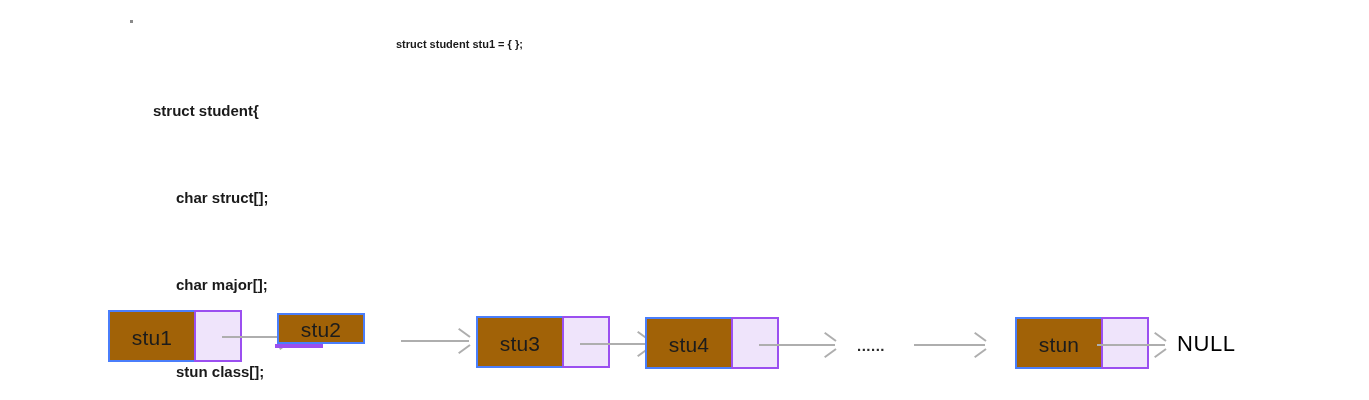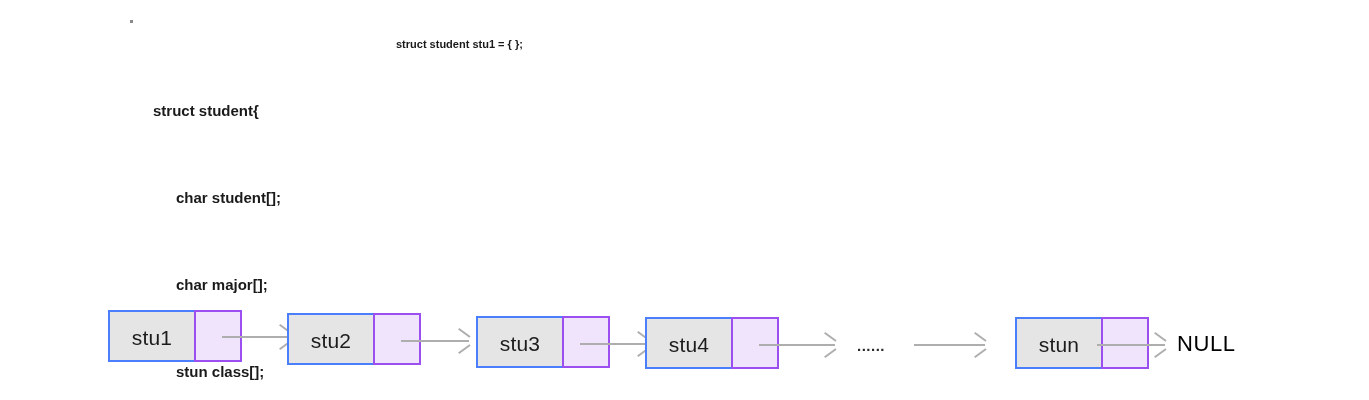--- a/index.html
+++ b/index.html
@@ -64,21 +64,21 @@
   .node {
     position: absolute;
     display: flex;
     align-items: stretch;
     height: 52px;
   }
   .node .data-cell {
     width: 88px;
     box-sizing: border-box;
     border: 2px solid #4a7efb;
-    background: #e5e5e5;
+    background: #a16207;
     display: flex;
     align-items: center;
     justify-content: center;
     font-family: "Liberation Sans", sans-serif;
     font-size: 21px;
     font-weight: 400;
     color: #1c1c1c;
     letter-spacing: 0.2px;
     padding-top: 3px;
     box-sizing: border-box;
@@ -155,42 +155,42 @@
     letter-spacing: 0.6px;
   }
 </style>
 </head>
 <body>
 
 <div class="stray-dot"></div>
 
 <div class="code-block">
   <span class="code-line">struct student{</span>
-  <span class="code-line indent">char student[];</span>
+  <span class="code-line indent">char struct[];</span>
   <span class="code-line indent">char major[];</span>
   <span class="code-line indent">stun class[];</span>
   
   
   
 </div>
 
 <div class="decl-text">struct student stu1 = { };</div>
 
 <div class="list-area">
 
   <div class="node" style="left:108px; top:310px;">
     <div class="data-cell">stu1</div>
     <div class="ptr-cell"></div>
   </div>
   <div class="arrow" style="left:222px; top:330px; width:68px;">
     <div class="shaft"></div>
     <div class="head"></div>
   </div>
 
-  <div class="node" style="left:287px; top:313px;">
+  <div class="node" style="left:277px; top:313px;flex-direction:column;">
     <div class="data-cell">stu2</div>
     <div class="ptr-cell"></div>
   </div>
   <div class="arrow" style="left:401px; top:334px; width:68px;">
     <div class="shaft"></div>
     <div class="head"></div>
   </div>
 
   <div class="node" style="left:476px; top:316px;">
     <div class="data-cell">stu3</div>

